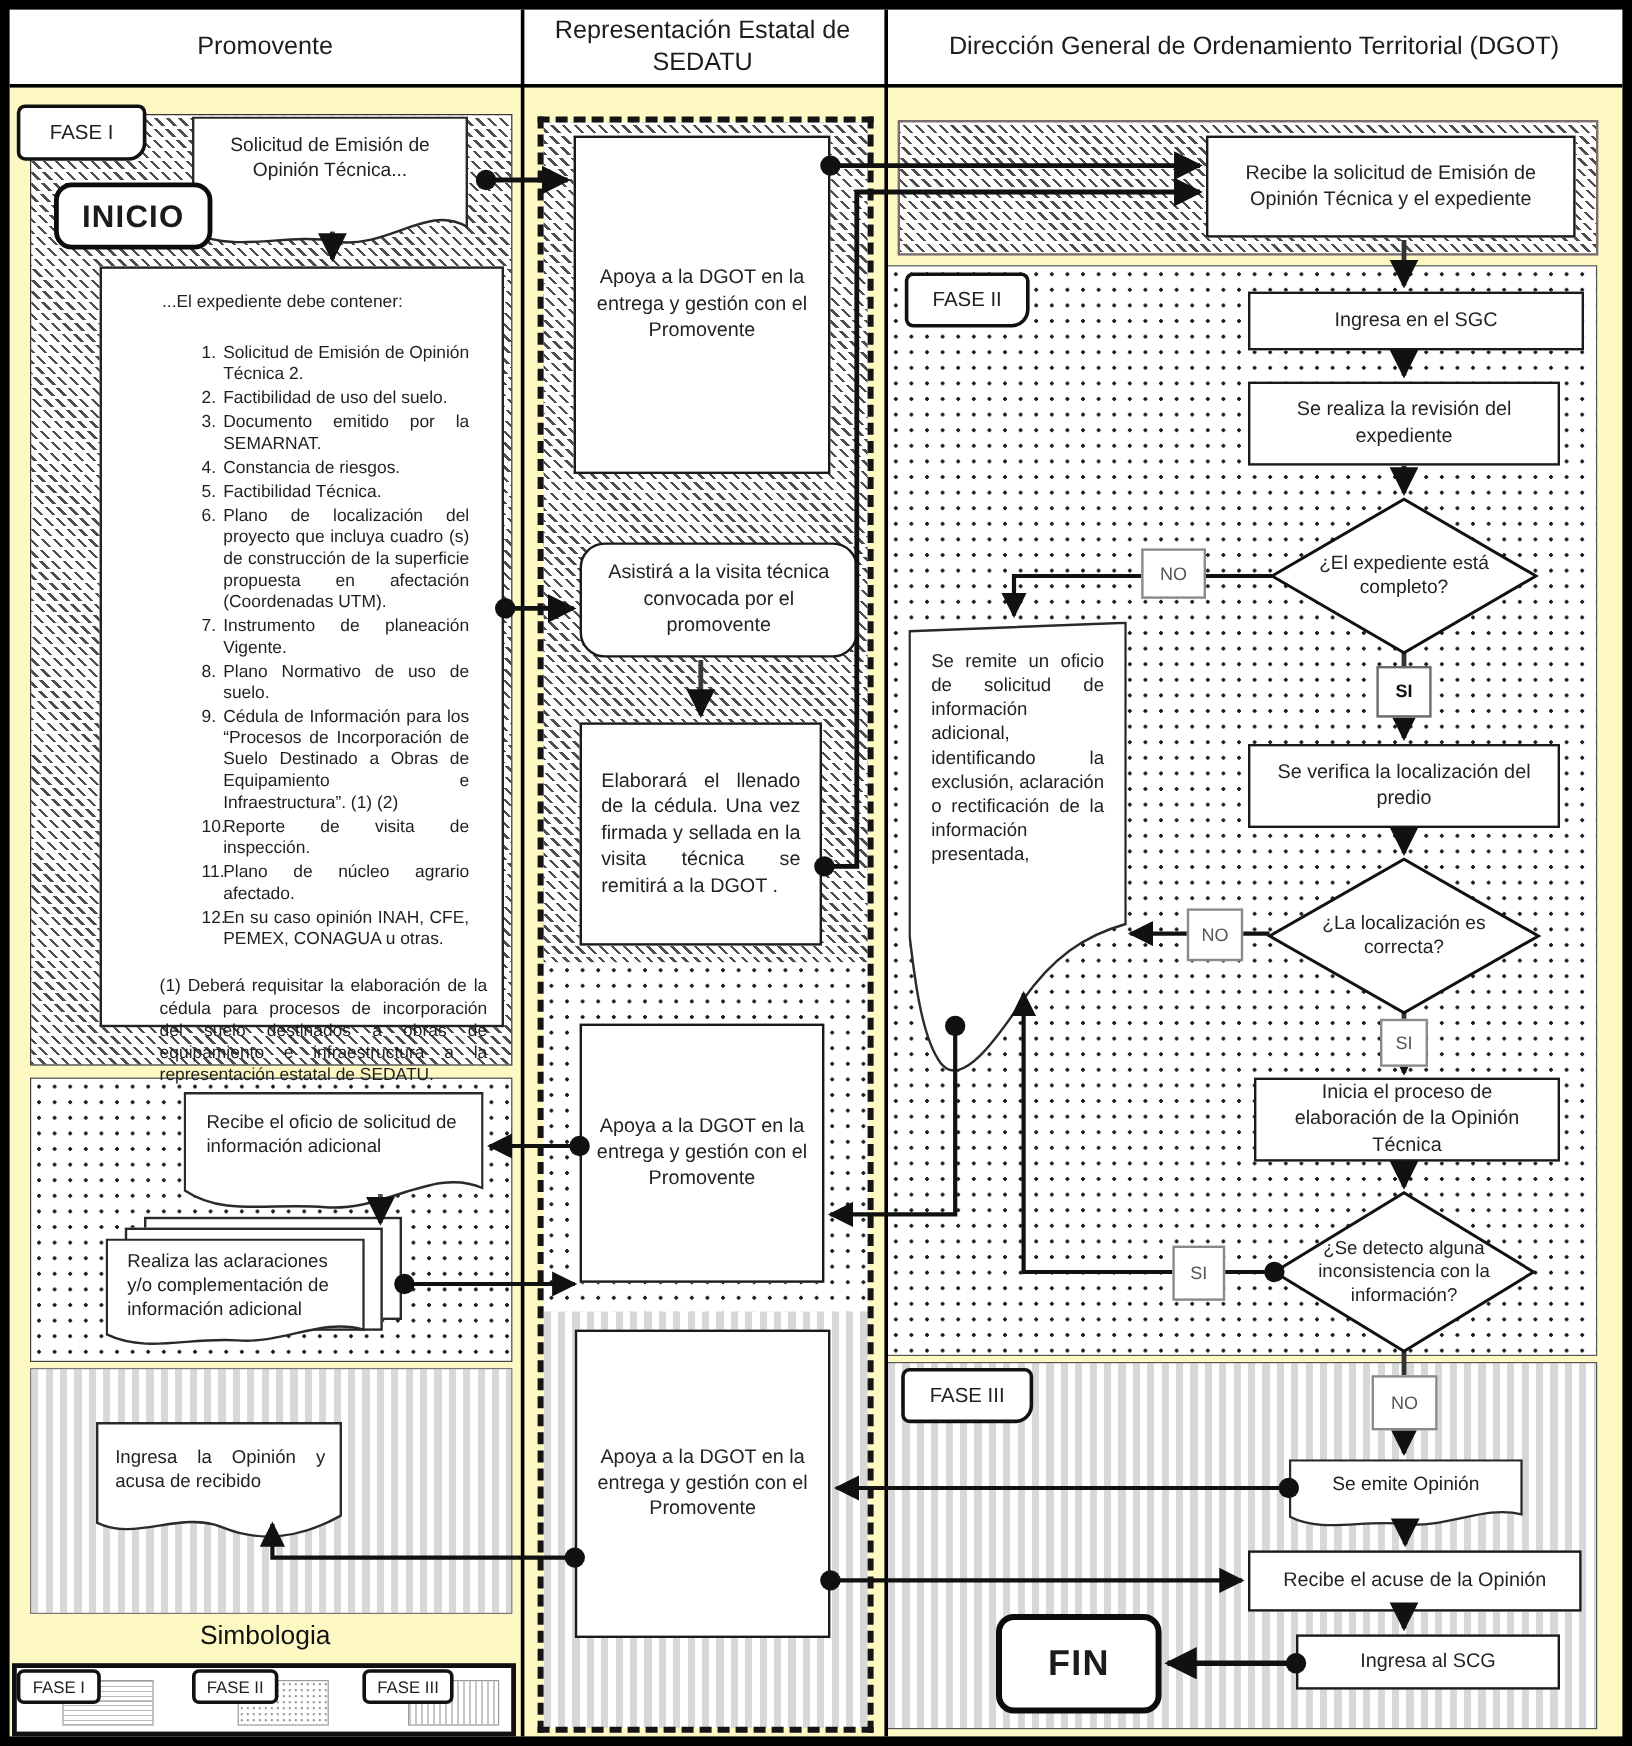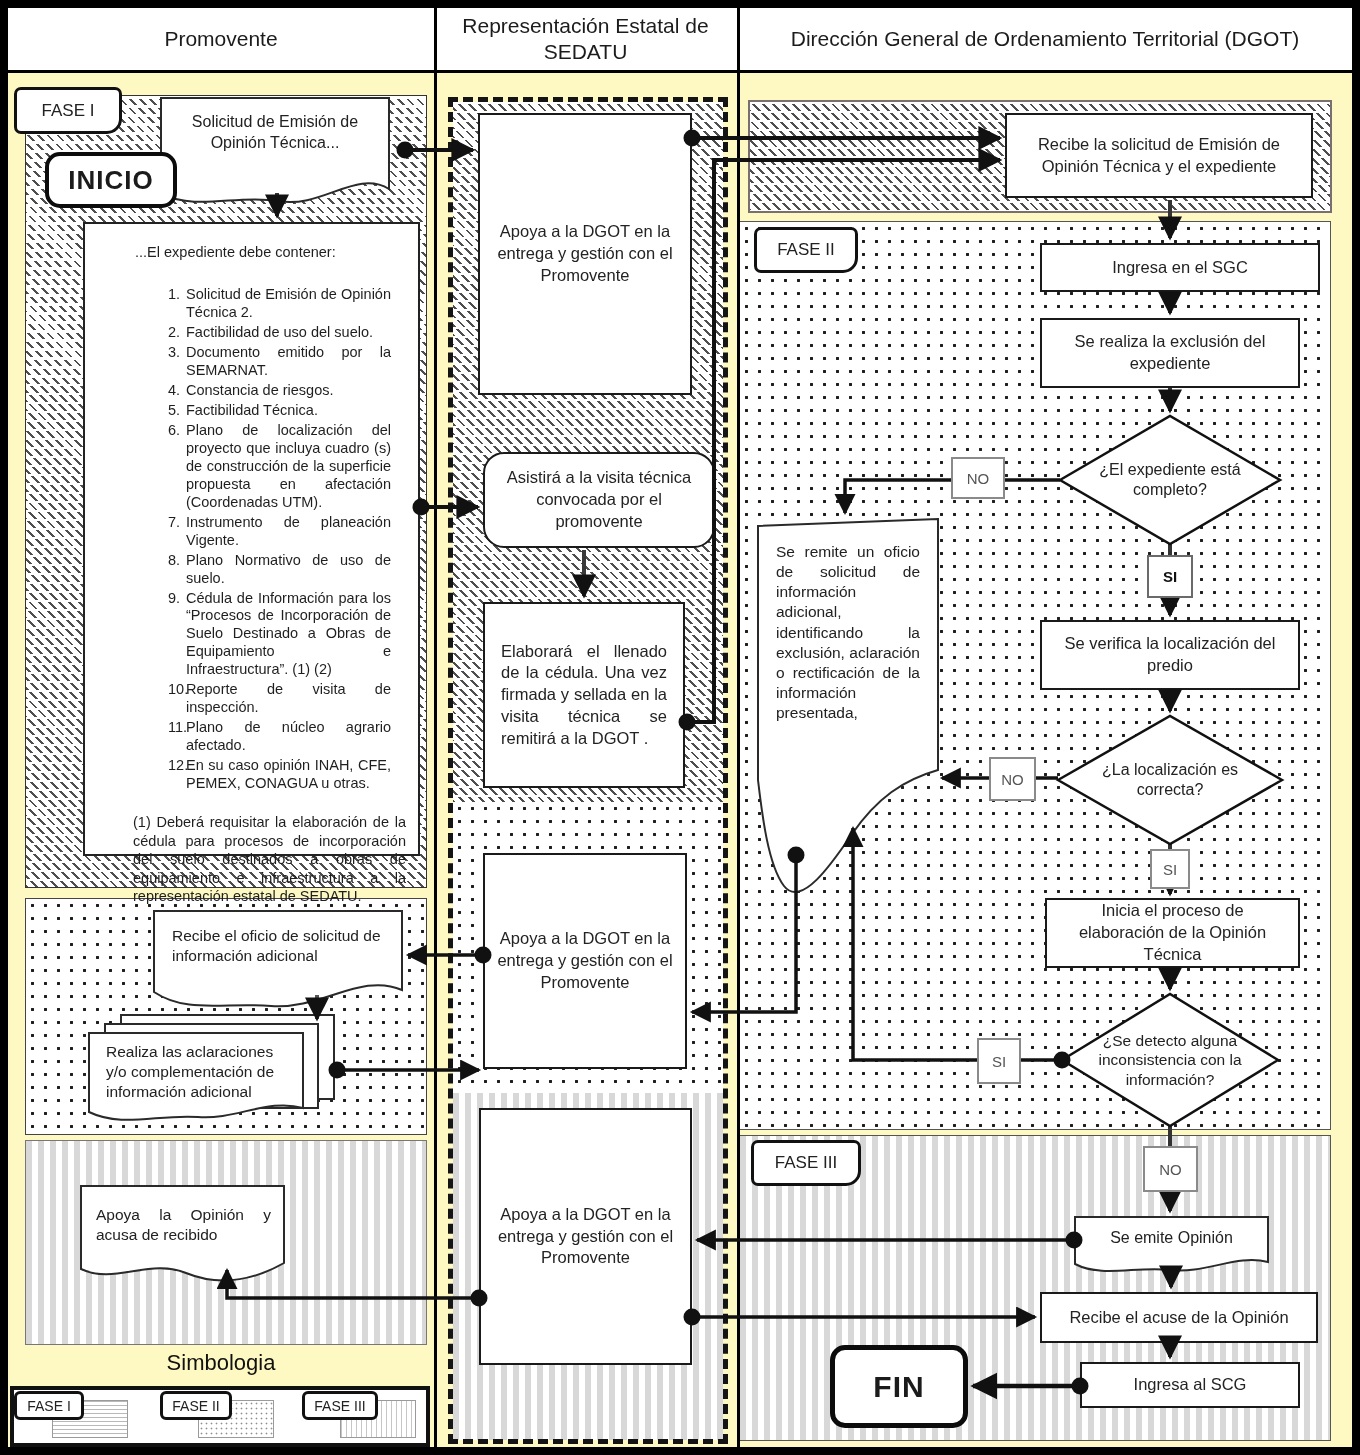--- a/index.html
+++ b/index.html
@@ -102,21 +102,21 @@
   <div class="abs" style="left:120px;top:1014px;width:215px;height:86px;background:#fff;border:2px solid #2a2a2a;z-index:4;"></div>
   <div class="abs" style="left:104px;top:1023px;width:215px;height:86px;background:#fff;border:2px solid #2a2a2a;z-index:4;"></div>
   <svg class="abs docsvg" style="left:88px;top:1032px;z-index:5;" width="216" height="100">
     <path d="M1 1 H215 V76 C180 66 148 88 110 85 C70 82 34 96 1 80 Z" fill="#fff" stroke="#2a2a2a" stroke-width="2"></path>
   </svg>
   <div class="abs doctext" style="left:106px;top:1042px;width:178px;">Realiza las aclaraciones y/o complementación de información adicional</div>
 
   <svg class="abs docsvg" style="left:80px;top:1185px;" width="205" height="102">
     <path d="M1 1 H204 V78 C172 96 138 101 106 88 C70 73 34 100 1 84 Z" fill="#fff" stroke="#2a2a2a" stroke-width="2"></path>
   </svg>
-  <div class="abs doctext" style="left:96px;top:1205px;width:175px;text-align:justify;">Apoya la Opinión y acusa de recibido</div>
+  <div class="abs doctext" style="left:96px;top:1205px;width:175px;text-align:justify;">Ingresa la Opinión y acusa de recibido</div>
 
   <svg class="abs docsvg" style="left:1074px;top:1216px;" width="195" height="64">
     <path d="M1 1 H194 V46 C162 38 132 58 96 54 C62 50 28 62 1 48 Z" fill="#fff" stroke="#2a2a2a" stroke-width="2"></path>
   </svg>
   <div class="abs doctext" style="left:1084px;top:1228px;width:175px;text-align:center;font-size:16px;">Se emite Opinión</div>
 
   <div class="abs exped" style="left:83px;top:222px;width:337px;height:634px;padding-left:48px;">
     <div class="intro">...El expediente debe contener:</div>
     <ol>
       <li>
@@ -160,21 +160,21 @@
   </div>
 
   <div class="abs box" style="left:478px;top:113px;width:214px;height:282px;">Apoya a la DGOT en la entrega y gestión con el Promovente</div>
   <div class="abs box" style="left:483px;top:452px;width:232px;height:96px;border-radius:21px;">Asistirá a la visita técnica convocada por el promovente</div>
   <div class="abs box justify" style="left:483px;top:602px;width:202px;height:186px;padding:14px 16px;">Elaborará el llenado de la cédula. Una vez firmada y sellada en la visita técnica se remitirá a la DGOT .</div>
   <div class="abs box" style="left:483px;top:853px;width:204px;height:216px;">Apoya a la DGOT en la entrega y gestión con el Promovente</div>
   <div class="abs box" style="left:479px;top:1108px;width:213px;height:257px;">Apoya a la DGOT en la entrega y gestión con el Promovente</div>
 
   <div class="abs box" style="left:1005px;top:113px;width:308px;height:85px;">Recibe la solicitud de Emisión de Opinión Técnica y el expediente</div>
   <div class="abs box" style="left:1040px;top:243px;width:280px;height:49px;">Ingresa en el SGC</div>
-  <div class="abs box" style="left:1040px;top:318px;width:260px;height:70px;">Se realiza la exclusión del expediente</div>
+  <div class="abs box" style="left:1040px;top:318px;width:260px;height:70px;">Se realiza la revisión del expediente</div>
   <div class="abs box" style="left:1040px;top:620px;width:260px;height:70px;">Se verifica la localización del predio</div>
   <div class="abs box" style="left:1045px;top:898px;width:255px;height:70px;">Inicia el proceso de elaboración de la Opinión Técnica</div>
   <div class="abs box" style="left:1040px;top:1292px;width:278px;height:51px;">Recibe el acuse  de la Opinión</div>
   <div class="abs box" style="left:1080px;top:1362px;width:220px;height:46px;">Ingresa al SCG</div>
 
   <svg class="abs svglayer" style="left:0;top:0;" width="1360" height="1455">
     <defs>
       <marker id="ah" markerWidth="7" markerHeight="7" refX="5.4" refY="3" orient="auto" markerUnits="strokeWidth">
         <path d="M0,0 L6,3 L0,6 Z" fill="#111"></path>
       </marker>

